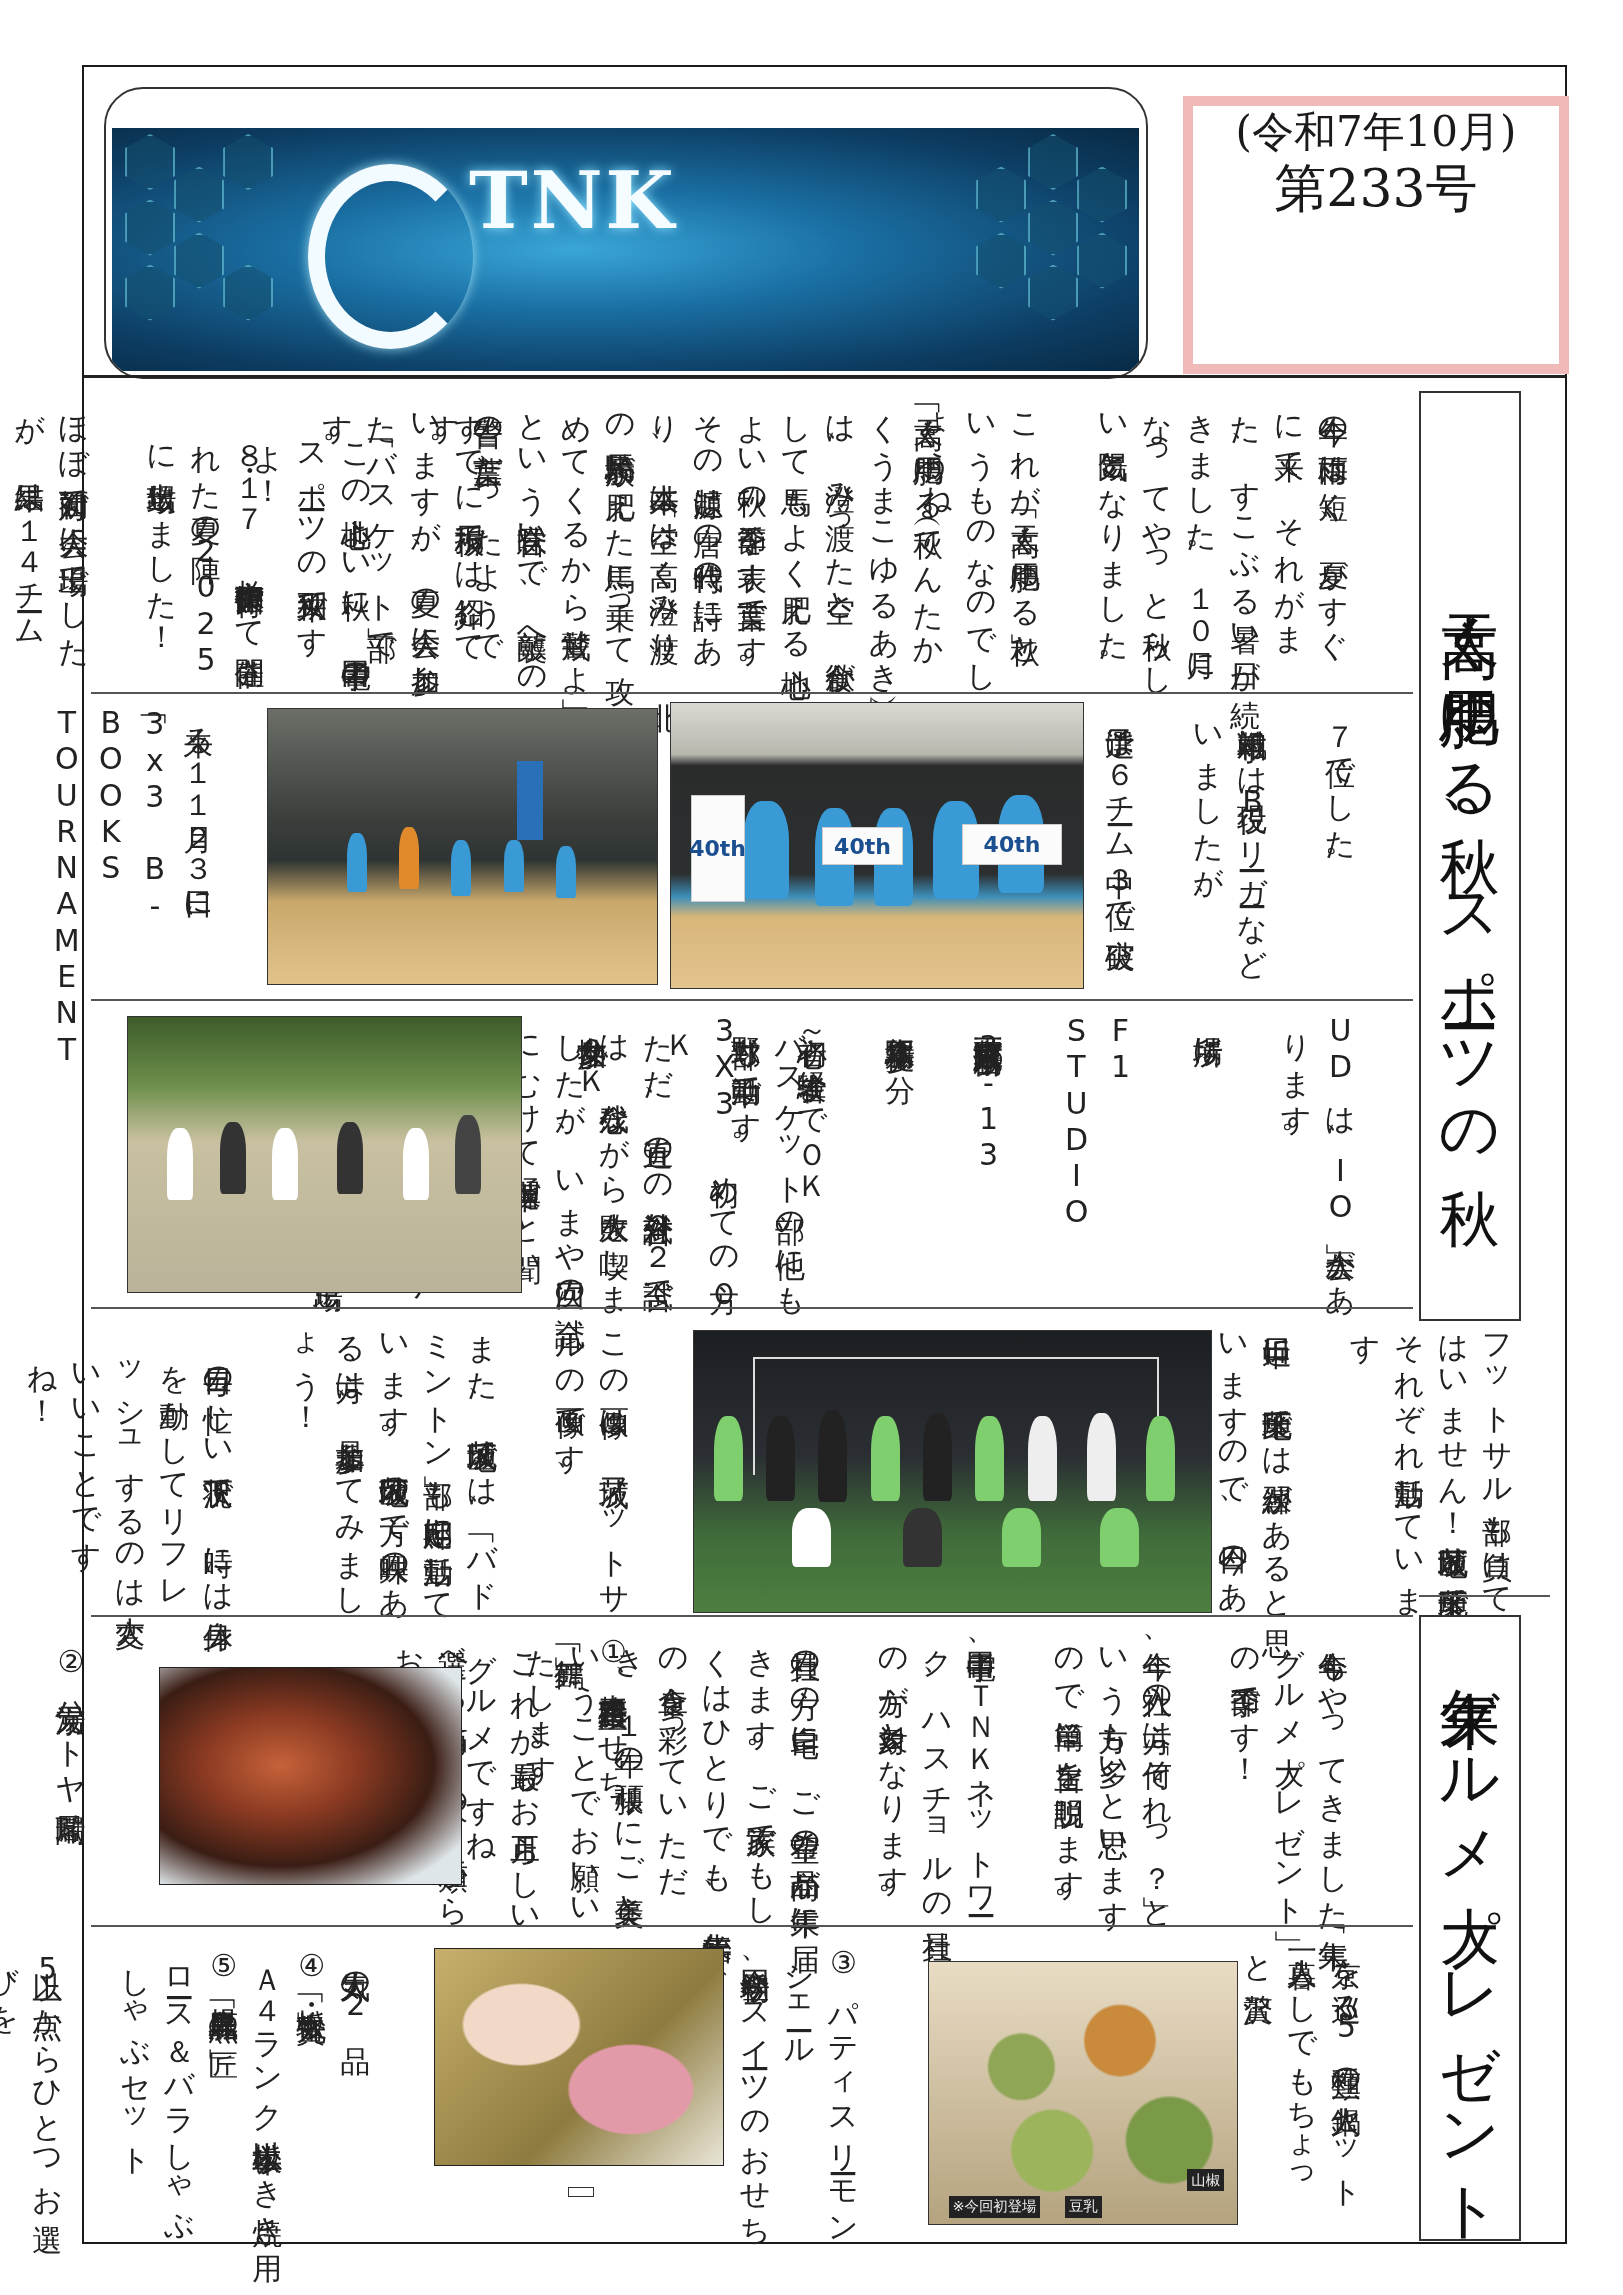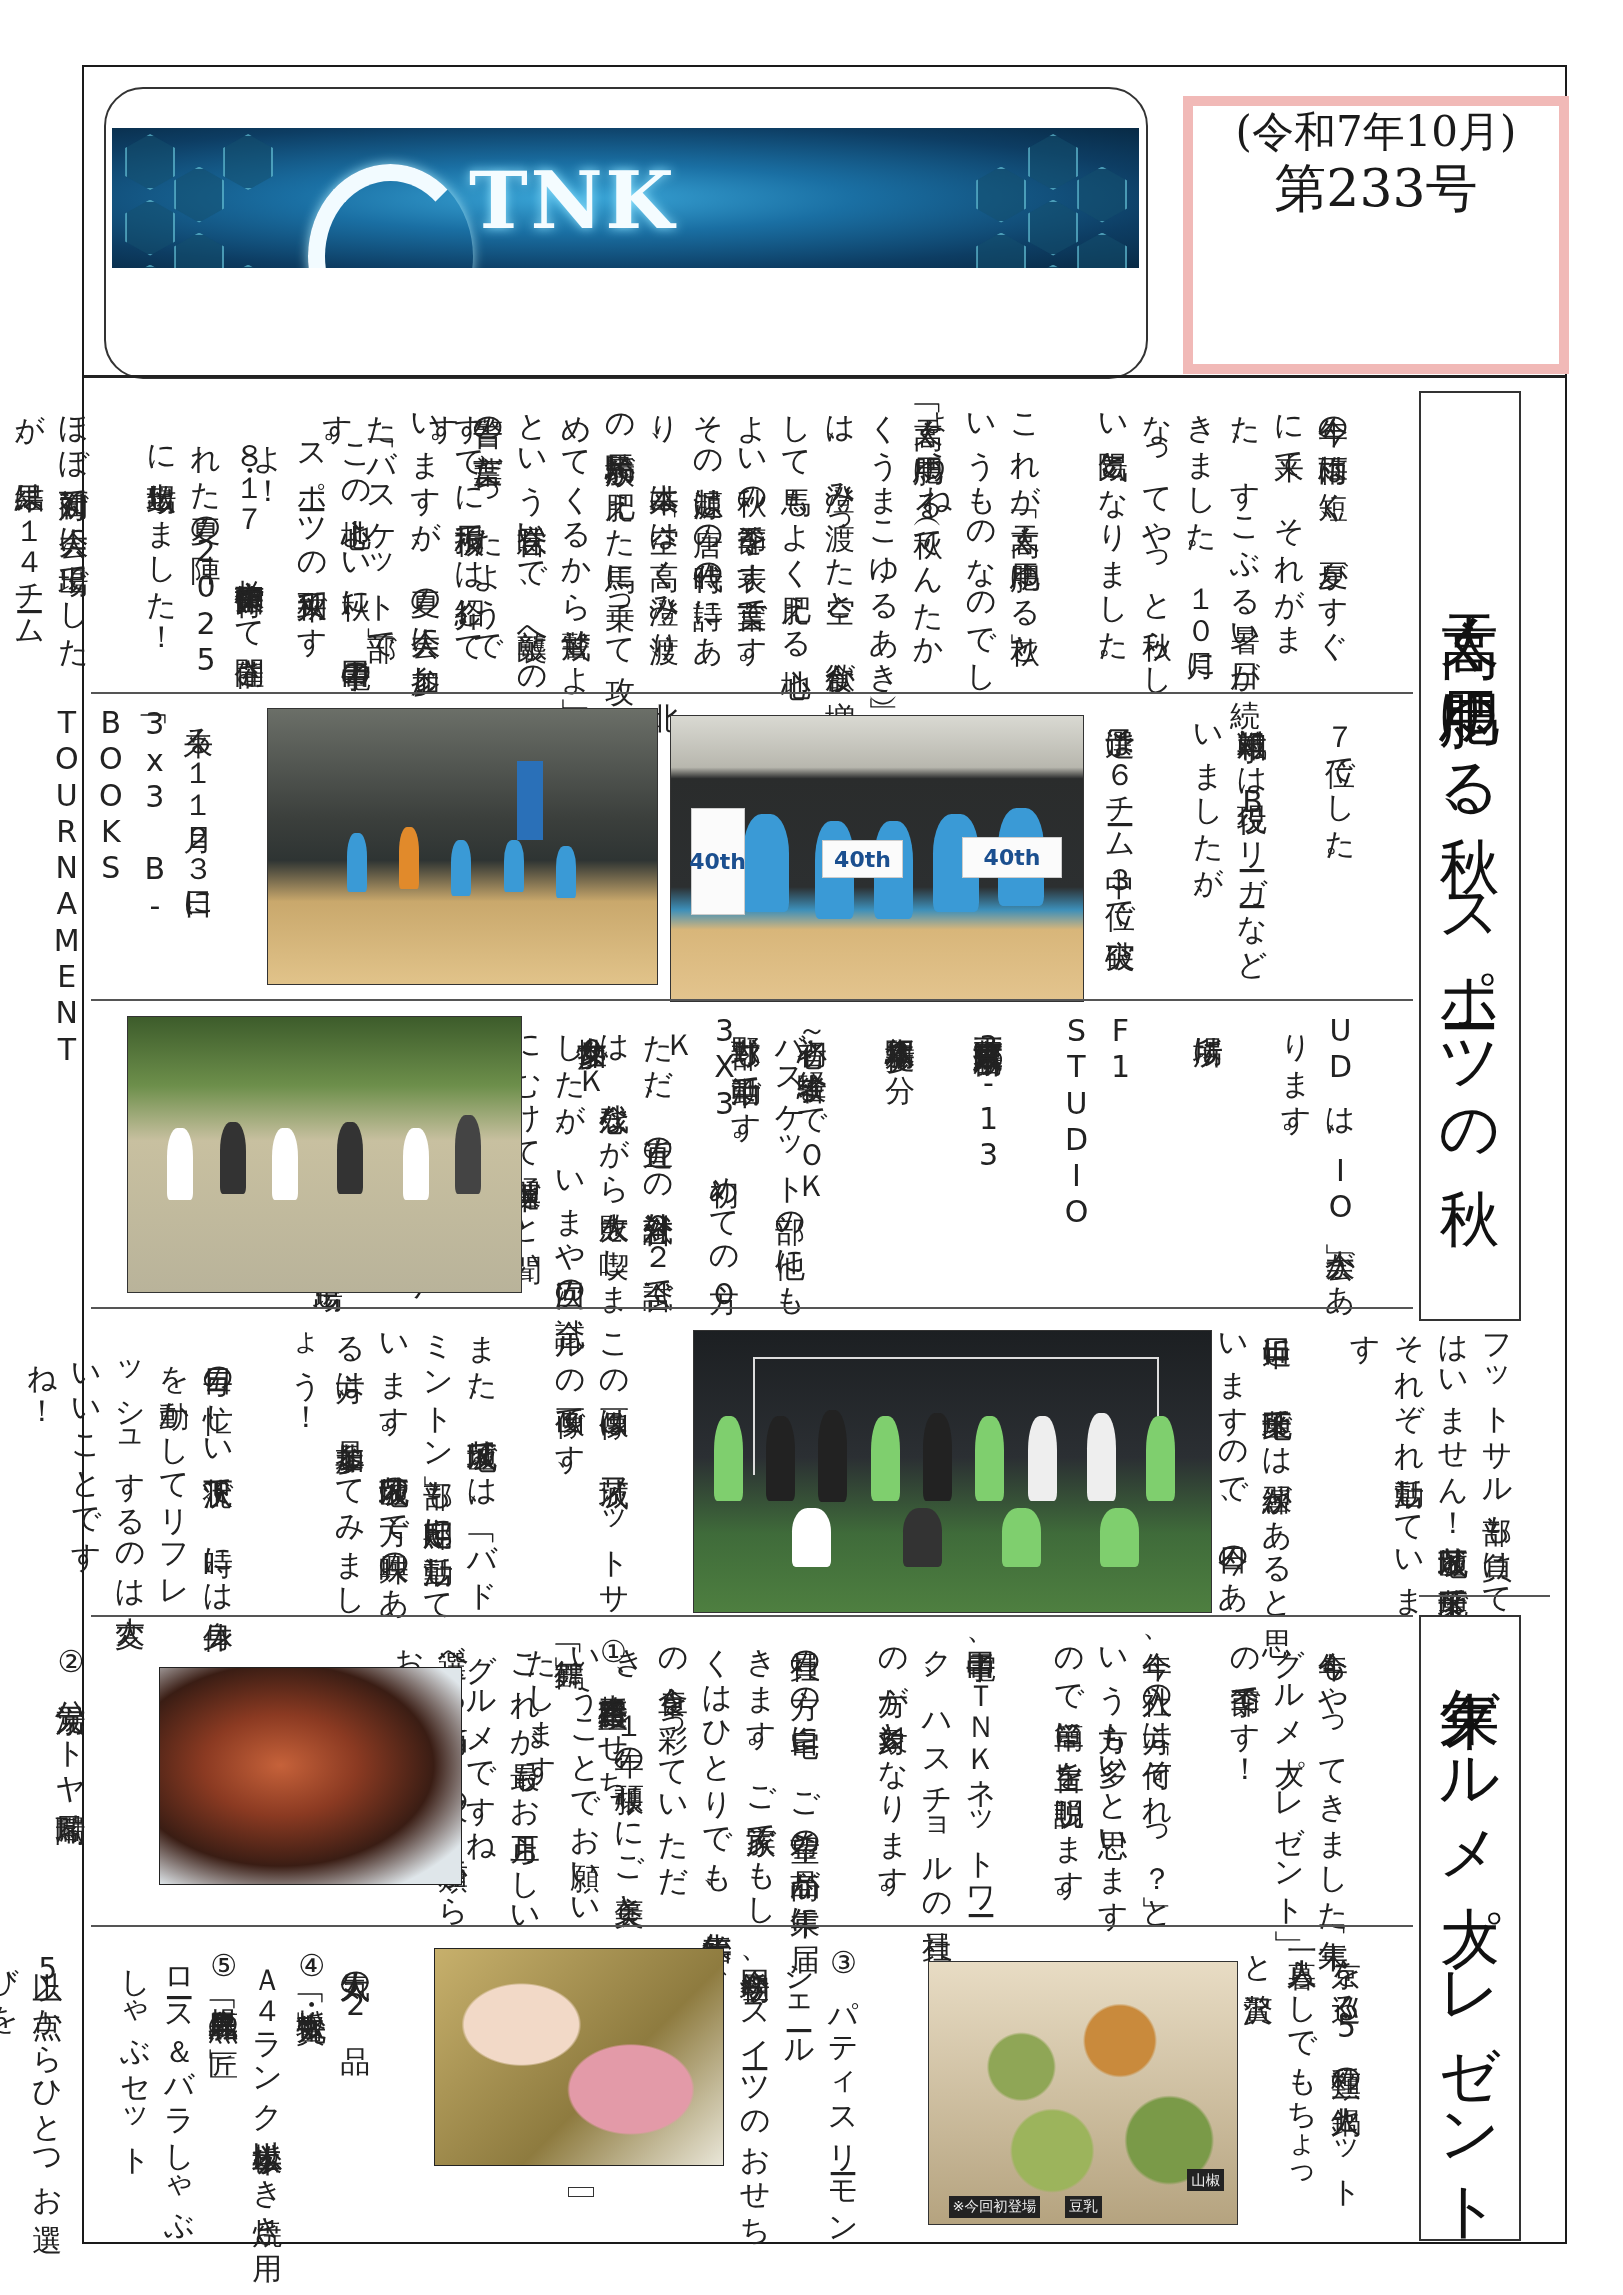--- a/index.html
+++ b/index.html
@@ -12,41 +12,41 @@
   .vt { writing-mode:vertical-rl; text-orientation:upright; position:absolute;
         font-size:30px; line-height:44px; letter-spacing:1.3px; white-space:pre-line; color:#222; }
   .vt .p { display:block; }
   .headline-box { position:absolute; border:2px solid #333; background:#fff;
                   display:flex; align-items:center; justify-content:center; }
   .headline-box span { writing-mode:vertical-rl; text-orientation:upright; font-size:60px;
                        letter-spacing:2.6px; font-weight:300; color:#111; }
   
   .banner { position:absolute; left:19.6px; top:19.6px; width:1040px; height:288px;
             border:2px solid #333; border-radius:39px; background:#fff; overflow:hidden; }
-  .banner-img { position:absolute; left:6.5px; top:39px; width:1027px; height:140px;
+  .banner-img { position:absolute; left:6.5px; top:39px; width:1027px; height:243px;
      background:radial-gradient(ellipse at 45% 50%, #3aa6d8 0%, #1a6fa3 35%, #0d3d63 75%, #082a45 100%); overflow:hidden; }
   .hex { position:absolute; width:46px; height:52px; border:2px solid rgba(120,220,240,0.55);
          clip-path:polygon(50% 0,100% 25%,100% 75%,50% 100%,0 75%,0 25%); background:rgba(20,80,110,0.5); }
   .big-c { position:absolute; left:196px; top:36px; width:131px; height:151px;
            border:17px solid #f2fbff; border-right-color:transparent; border-radius:50%;
            box-shadow:0 0 11.8px rgba(180,240,255,0.8); }
   .tnk { position:absolute; left:357px; top:26px; font-family:"DejaVu Serif","Liberation Serif",serif;
          font-weight:bold; font-size:79px; color:#f4fcff; letter-spacing:2.6px;
          text-shadow:0 0 10.5px #8fe3ff; }
   .comm { position:absolute; left:308px; top:124px; font-family:"DejaVu Sans Mono","Liberation Mono",monospace;
           font-size:48px; color:#f4fcff; letter-spacing:1.3px; text-shadow:0 0 7.9px #8fe3ff; }
   .issue-box { position:absolute; left:1099px; top:29.4px; width:366px; height:258px;
                border:10.5px solid #f1b9b7; background:#fff; text-align:center; }
   .issue-year { font-family:"DejaVu Serif","Liberation Serif",serif; font-size:60px; line-height:65px; margin-top:19.6px; }
   .issue-era { font-family:"DejaVu Serif","Liberation Serif",serif; font-size:42px; line-height:51px; }
   .issue-num { font-family:"DejaVu Serif","Liberation Serif",serif; font-size:52px; line-height:63px; }
   
   .photo { position:absolute; border:1.3px solid #333; overflow:hidden; }
   .photo.gym { background:linear-gradient(180deg,#6b6f68 0%,#3b3f3c 40%,#2e3433 55%,#c9a86c 70%,#e1c38a 100%); }
-  .photo.gym2 { background:linear-gradient(180deg,#d9d9d2 0%,#b8b7ae 18%,#2a2c2c 22%,#2c2f30 60%,#3d8fb9 68%,#d8b67a 75%,#e3c48e 100%);margin-top:13px; }
+  .photo.gym2 { background:linear-gradient(180deg,#d9d9d2 0%,#b8b7ae 18%,#2a2c2c 22%,#2c2f30 60%,#3d8fb9 68%,#d8b67a 75%,#e3c48e 100%); }
   .photo.field { background:linear-gradient(180deg,#3d5c2b 0%,#6d8f4b 25%,#c8c0a0 45%,#b9b39a 100%); }
   .photo.futsal { background:linear-gradient(180deg,#1c1f22 0%,#2b2f33 45%,#3f6b3a 72%,#4e7f40 100%); }
   .photo.osechi { background:radial-gradient(ellipse at 40% 45%, #c6623a 0%, #8b3a22 30%, #3a1d14 60%, #dfe6ea 85%); }
   .photo.nabe { background:radial-gradient(circle at 30% 40%, #8fa656 0 12%, transparent 13%),
                  radial-gradient(circle at 62% 30%, #c98a3c 0 13%, transparent 14%),
                  radial-gradient(circle at 40% 72%, #9cb45c 0 15%, transparent 16%),
                  radial-gradient(circle at 78% 68%, #7a9a48 0 14%, transparent 15%),
                  linear-gradient(180deg,#e8dcc4,#b5a37f); }
   .photo.sweets { background:radial-gradient(ellipse at 30% 35%, #f2d9c7 0 20%, transparent 21%),
                   radial-gradient(ellipse at 68% 65%, #e39aa8 0 22%, transparent 23%),

